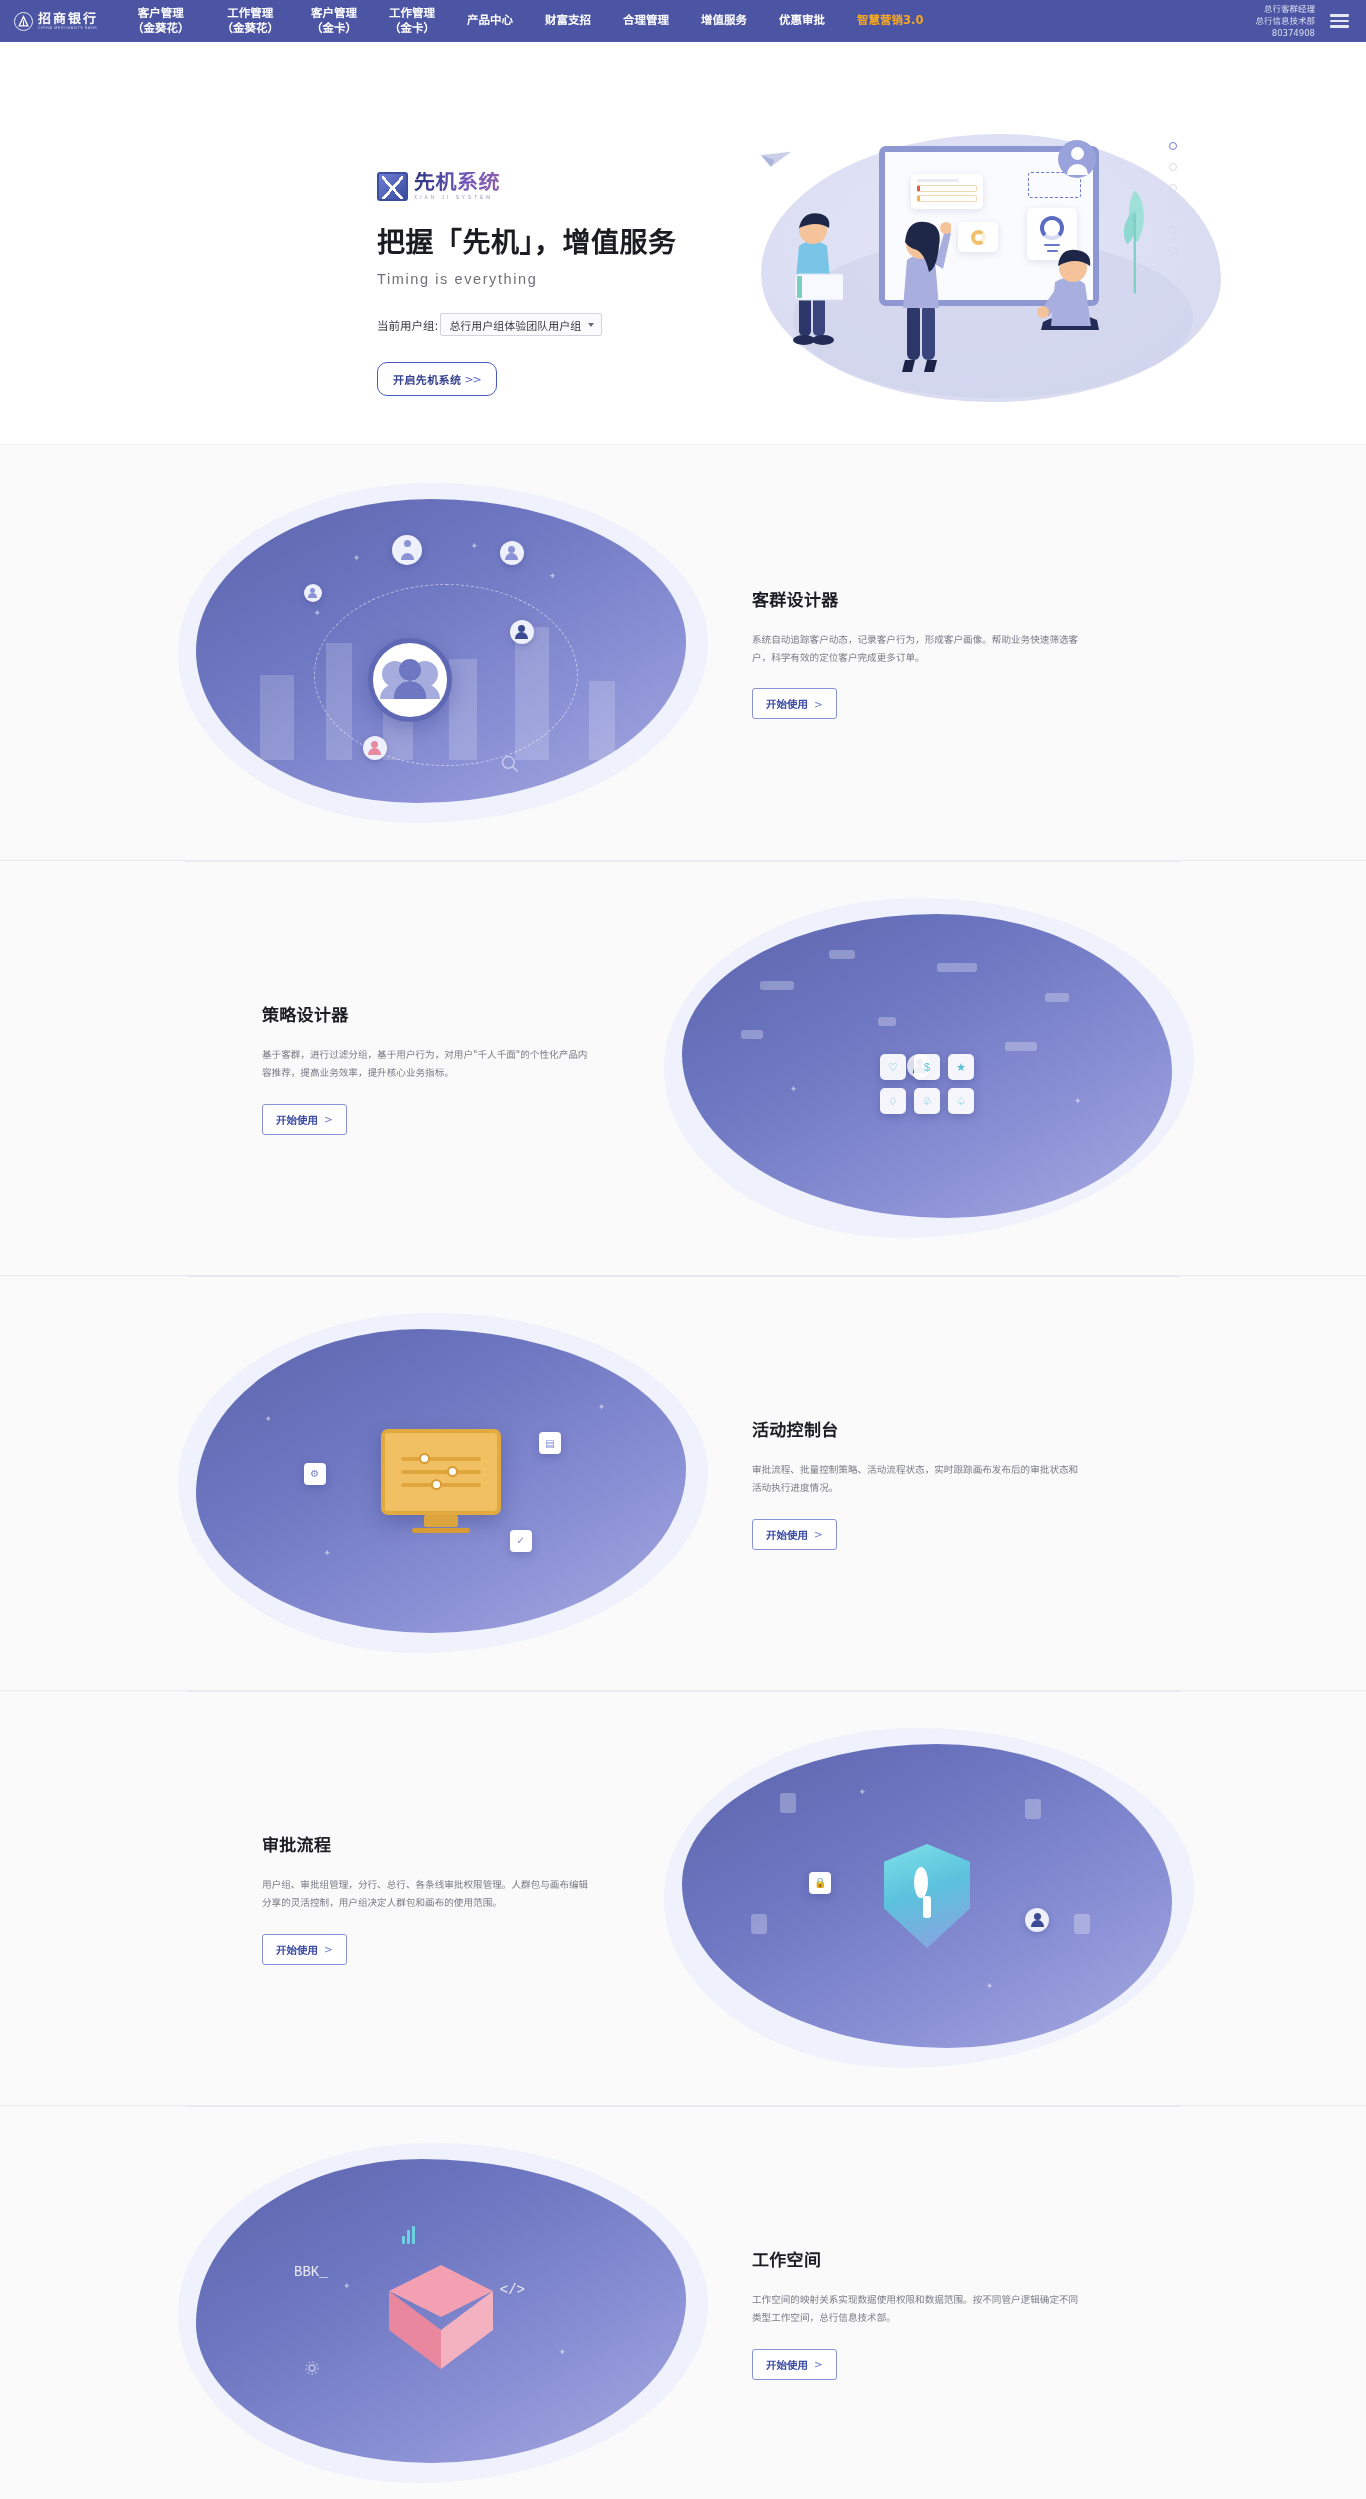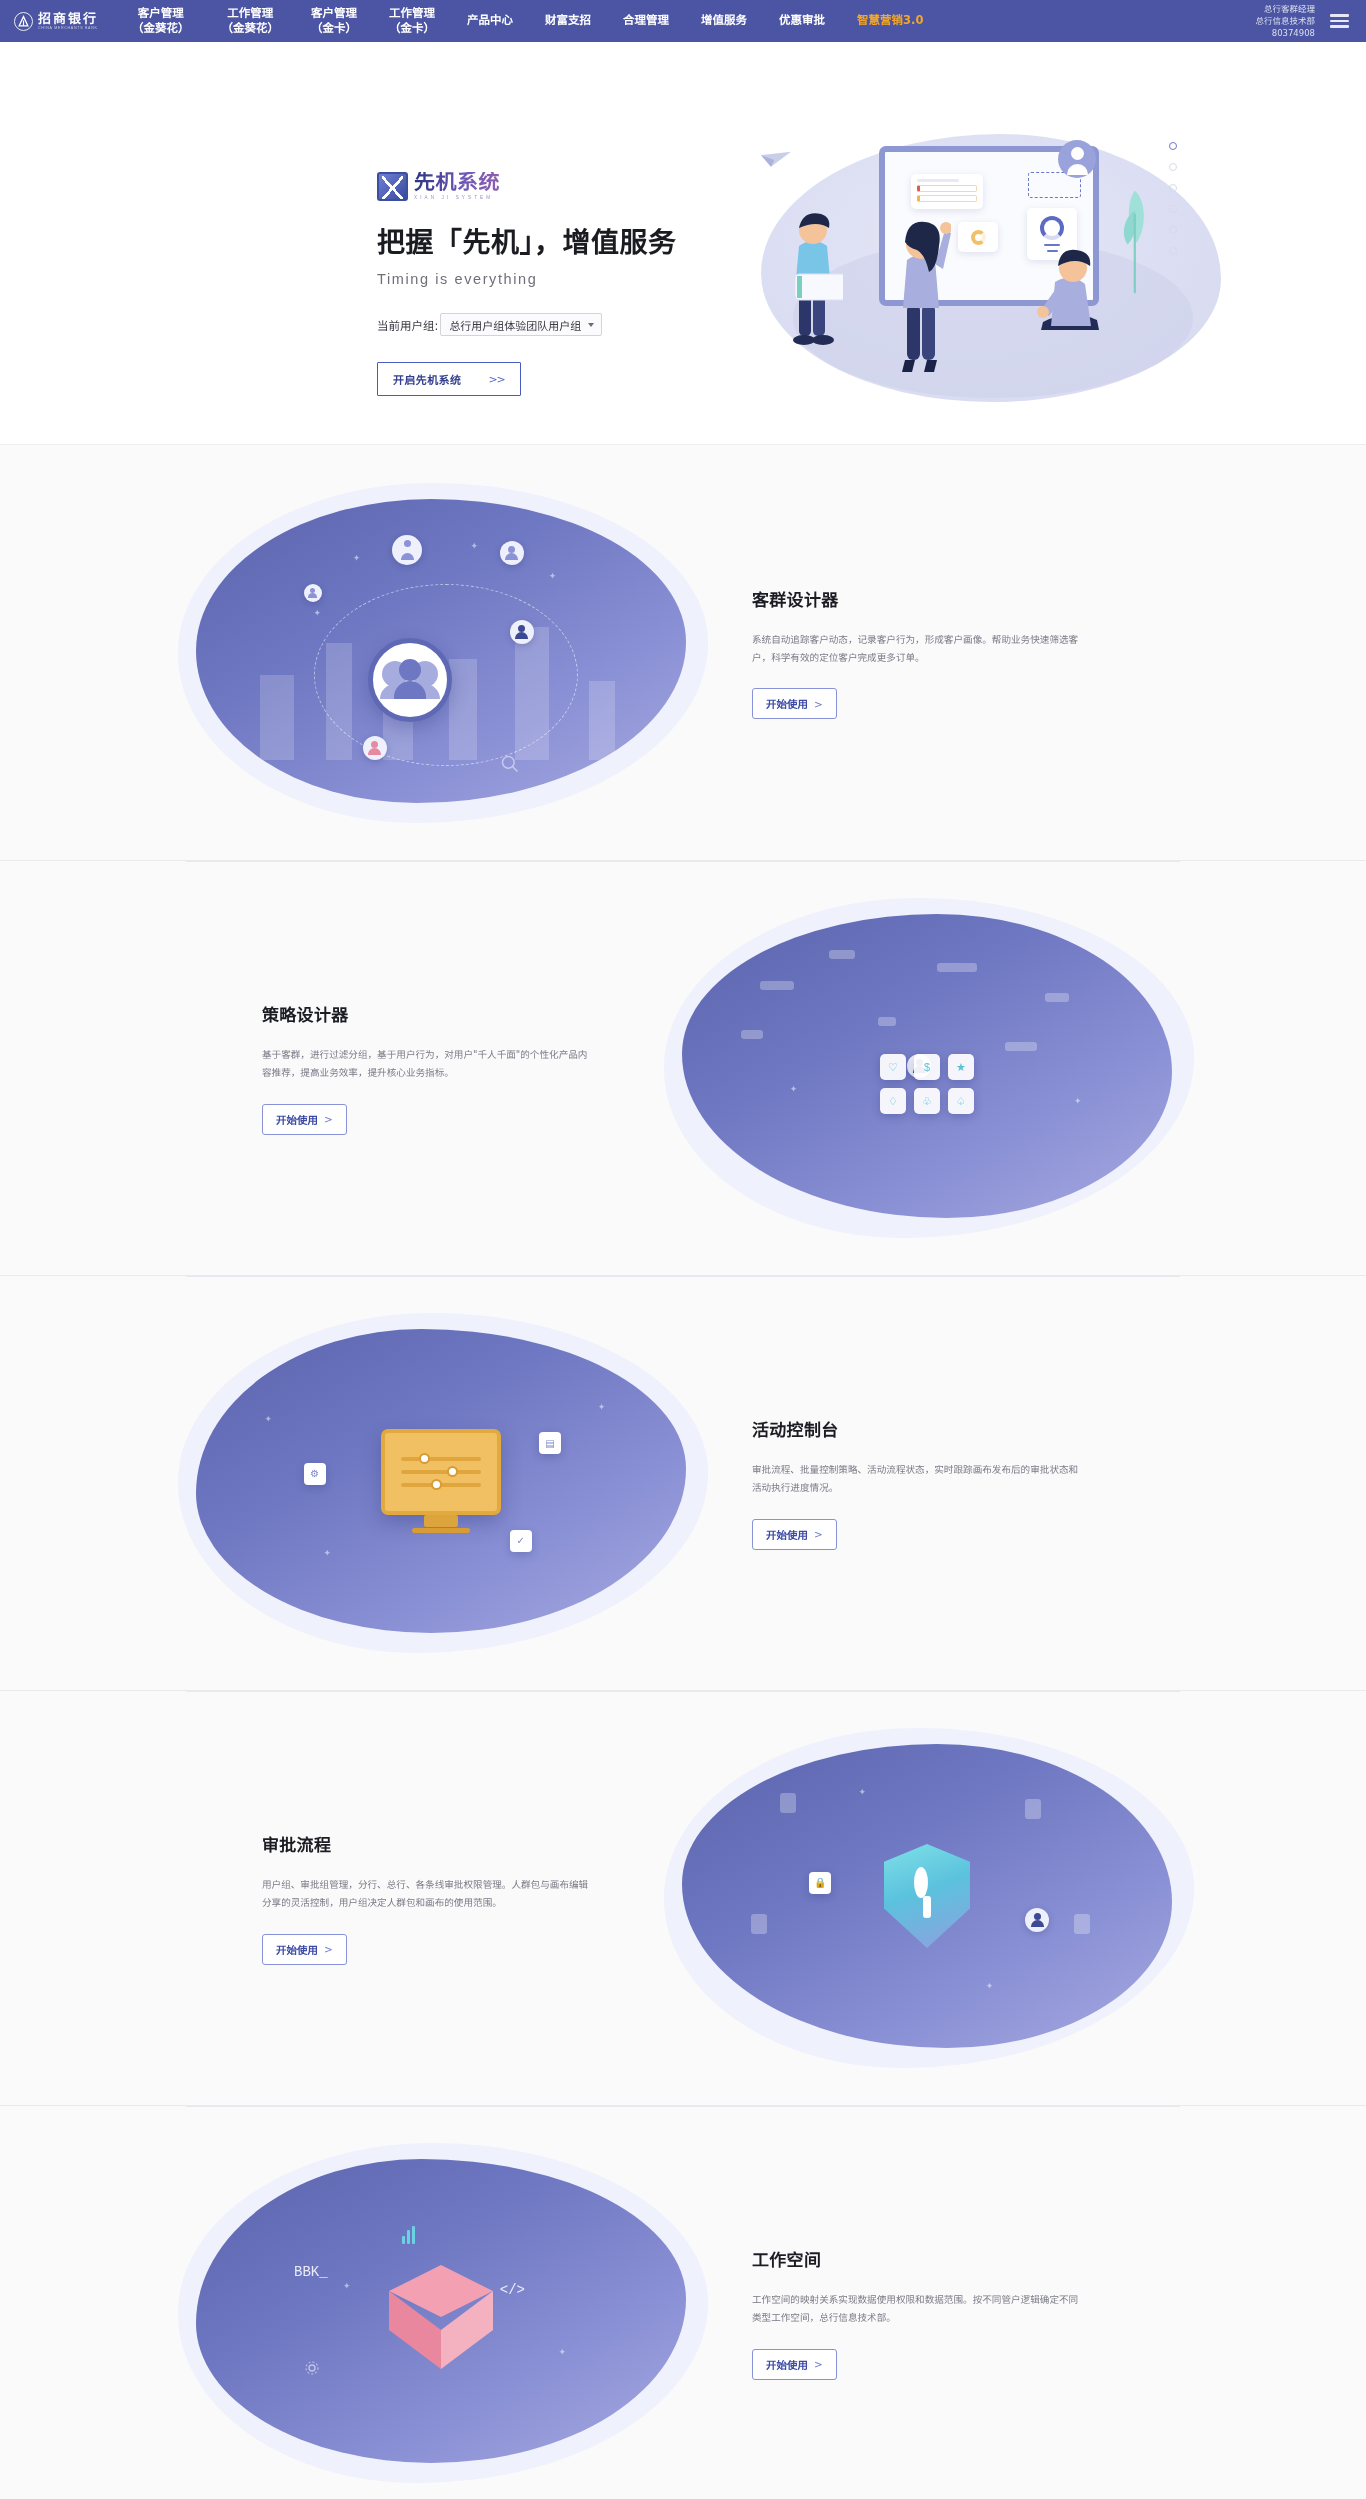--- a/index.html
+++ b/index.html
@@ -111,22 +111,22 @@
     display: flex; align-items: center; padding: 0 20px 0 8px;
     font-size: 11px; color: #3a3a45; cursor: pointer;
     font-family: "DejaVu Sans", sans-serif; white-space: nowrap;
   }
   .group-select .caret {
     position: absolute; right: 7px; top: 50%; transform: translateY(-50%);
     width: 0; height: 0; border-left: 3.2px solid transparent; border-right: 3.2px solid transparent;
     border-top: 4px solid #6b6b77;
   }
   .cta {
-    display: inline-flex; align-items: center; gap: 27px;
-    border: 1.2px solid #4a5bbf; border-radius: 1px;
+    display: inline-flex; align-items: center; gap: 3px;
+    border: 1.2px solid #4a5bbf; border-radius: 10px;
     background: #fff; color: #34408f;
     font-size: 11px; font-weight: 700; letter-spacing: .4px;
     padding: 8px 15px; cursor: pointer;
     font-family: "DejaVu Sans", sans-serif;
   }
   .cta .arrows { font-weight: 400; color: #5667c4; letter-spacing: -1px; }
 
   
   .hero-art { position: absolute; left: 606px; top: 78px; width: 520px; height: 300px; }
   .hero-blob {

